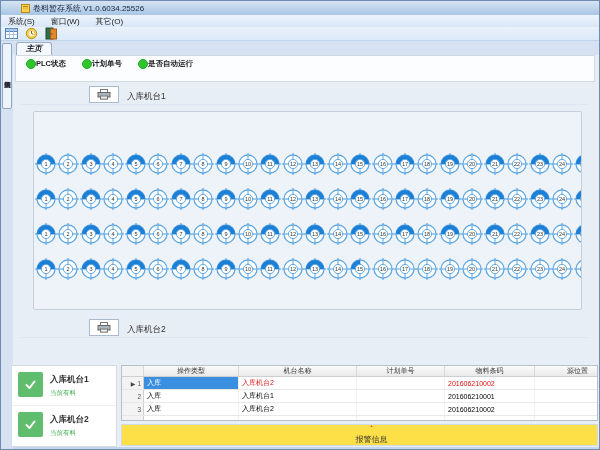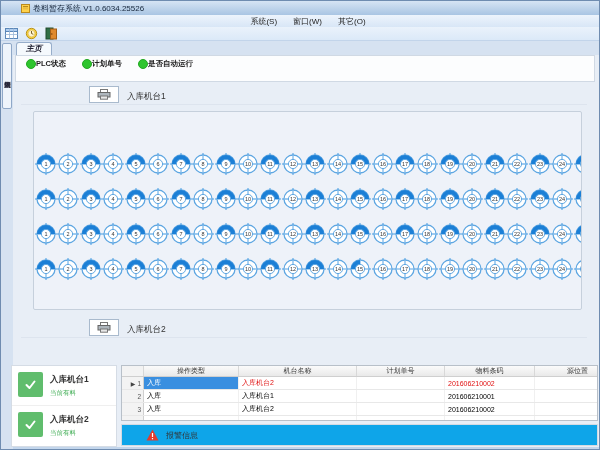--- a/index.html
+++ b/index.html
@@ -10,21 +10,21 @@
 
   
   .titlebar{position:absolute;top:0;left:0;right:0;height:14px;
     background:linear-gradient(#d6e4f4,#a9c5e3);display:flex;align-items:center;
     padding-left:20px;font-size:8px;color:#15253a;}
   .title-icon{width:9px;height:9px;margin-right:3px;flex:0 0 auto;}
 
   
   .menubar{position:absolute;top:14px;left:0;right:0;height:12px;
     background:linear-gradient(#edf4fc,#d8e6f6);display:flex;align-items:center;
-    gap:16px;padding-left:16px;font-size:8px;color:#222;justify-content:center;}
+    gap:16px;padding-left:7px;font-size:8px;color:#222;}
   .menu-item{cursor:default;}
 
   
   .toolbar{position:absolute;top:26px;left:0;right:0;height:14px;
     background:linear-gradient(#eaf2fb,#dbe9f8);border-bottom:1px solid #c2d4ea;
     display:flex;align-items:center;gap:7px;padding-left:4px;}
   .tool-btn{width:13px;height:13px;}
 
   
   .tabstrip{position:absolute;top:40px;left:12px;right:0;height:14px;background:#d6e2f1;}
@@ -82,22 +82,22 @@
     border-right:1px solid #f0f0f0;overflow:hidden;white-space:nowrap;}
   .rowhdr{flex:0 0 22px;background:#f3f3f3;border-right:1px solid #cfcfcf;
     display:flex;align-items:center;justify-content:flex-end;padding-right:2px;
     color:#555;font-size:6.5px;gap:2px;}
   .cur-arrow{color:#444;font-size:6px;}
   .cell.sel{background:#3a8fe0;color:#fff;}
   .cell.red{color:#e01010;}
 
   
   .alarm-bar{position:absolute;left:120px;top:423px;width:477px;height:22px;
-    background:#0ea5e9;border:1px solid #d4dae2;display:flex;align-items:center;
-    padding-left:24px;gap:7px;}
+    background:#fde047;border:1px solid #d4dae2;display:flex;align-items:center;
+    padding-left:24px;gap:7px;flex-direction:column;}
   .alarm-label{font-size:8px;color:#333;}
 </style>
 </head>
 <body>
 
 <div class="window">
 
   <div class="titlebar">
     <svg class="title-icon" viewBox="0 0 9 9">
       <rect x="0.5" y="0.5" width="8" height="8" fill="#ffd24a" stroke="#b98a1e"></rect>

